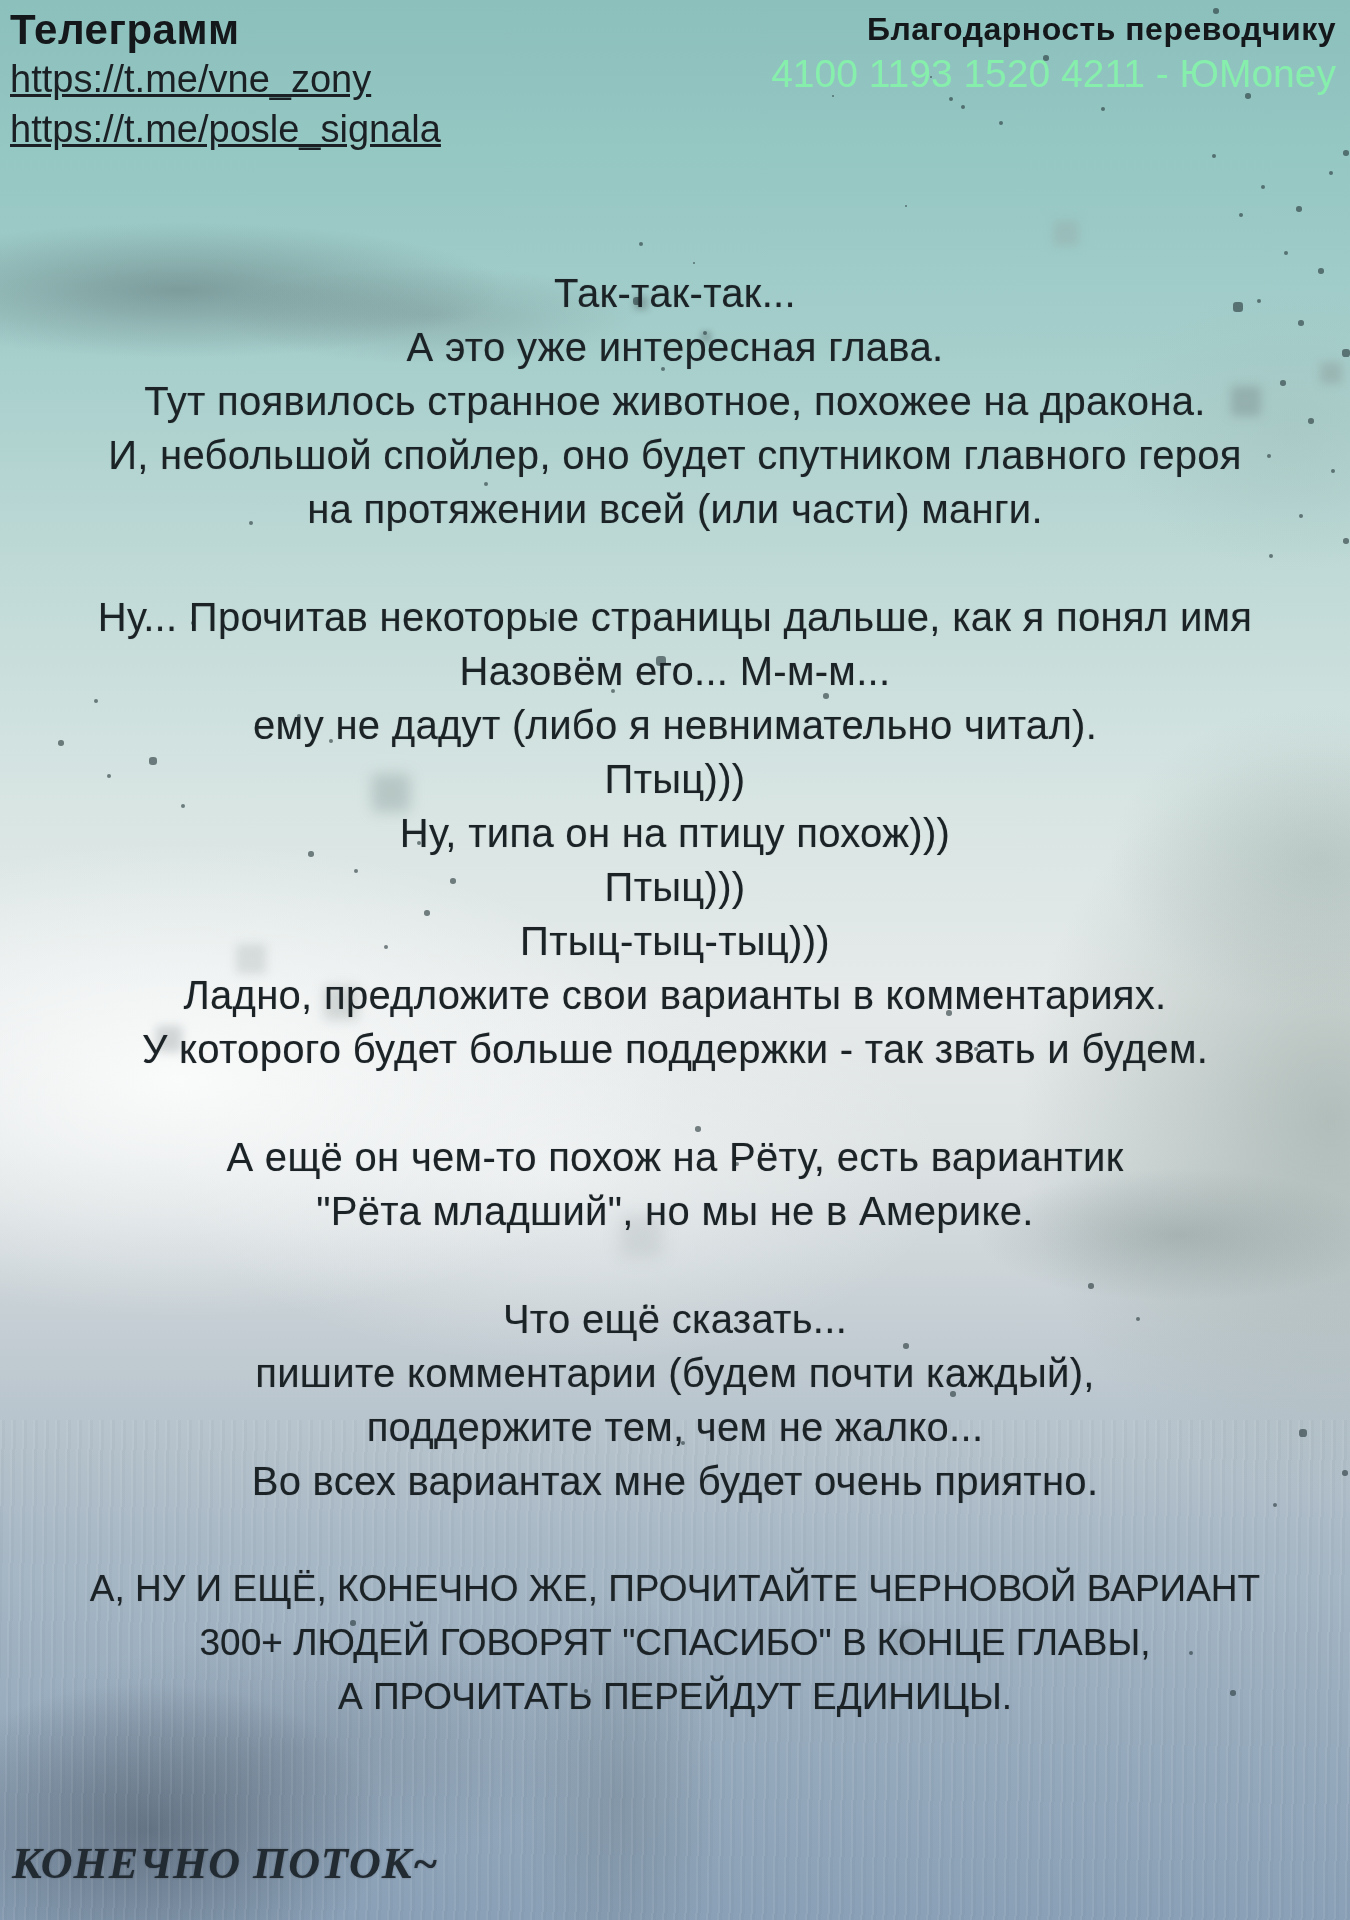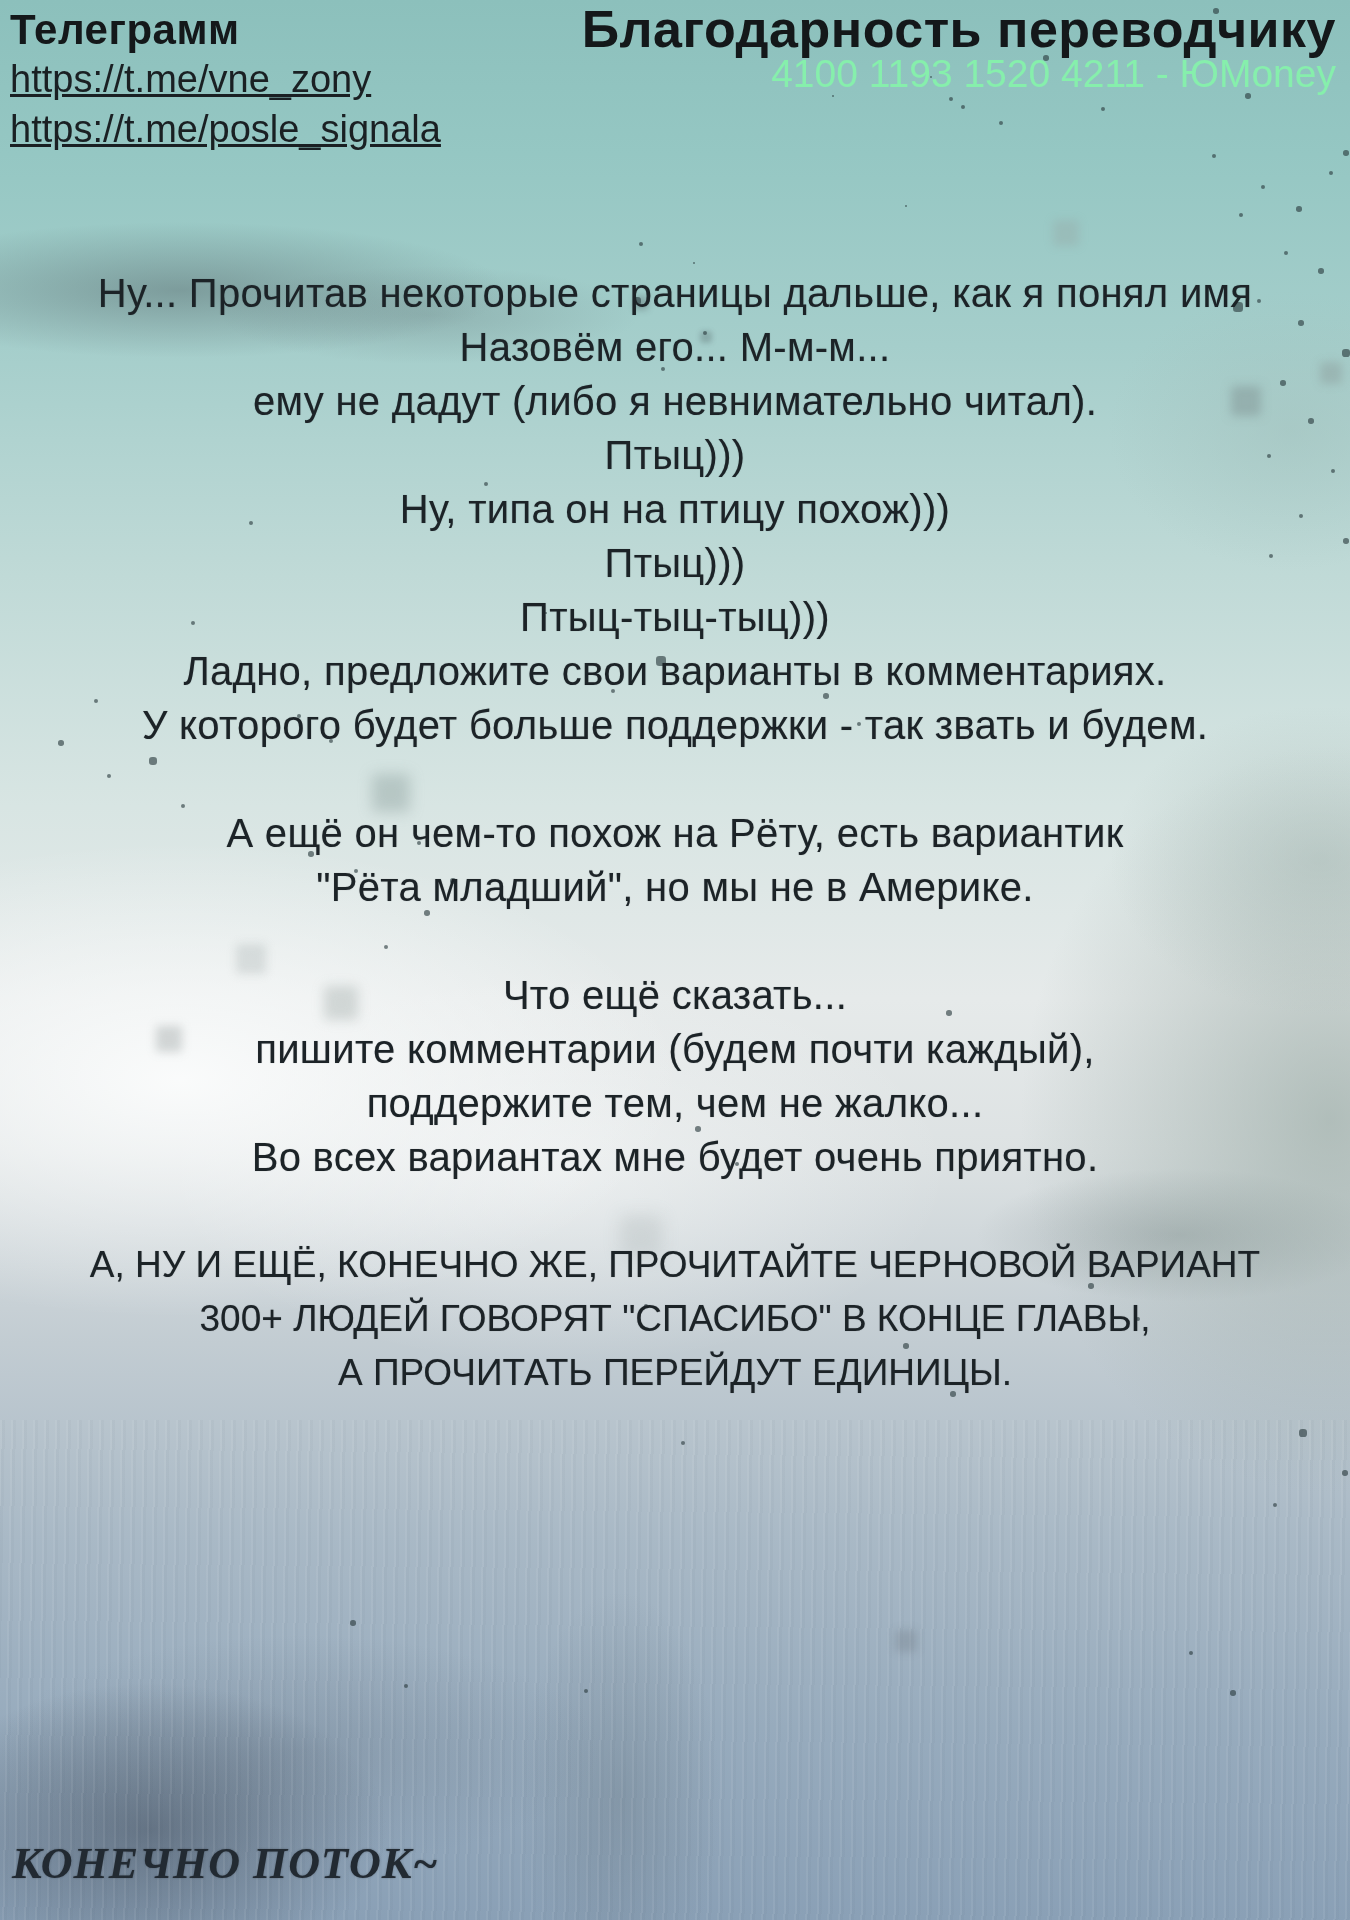--- a/index.html
+++ b/index.html
@@ -95,21 +95,21 @@
   }
   
   .header {
     position: absolute; top: 6px; left: 10px; right: 14px;
     display: flex; justify-content: space-between; align-items: flex-start;
   }
   .hdr-left { text-align: left; }
   .hdr-right { text-align: right; }
   .hdr-label { font-weight: bold; font-size: 42px; line-height: 48px; color: #14181a; letter-spacing: 0.5px; }
   .hdr-url   { font-size: 38px; line-height: 50px; color: #1a2023; text-decoration: underline; }
-  .hdr-title { font-weight: bold; font-size: 52px; line-height: 46px; color: #14181a; letter-spacing: 0.5px; }
+  .hdr-title { font-weight: bold; font-size: 32px; line-height: 46px; color: #14181a; letter-spacing: 0.5px; }
   .hdr-sub   { font-size: 39px; line-height: 44px; color: #86efac; }
   
   .note {
     position: absolute; top: 266px; left: 0; right: 0;
     text-align: center;
   }
   .paragraph { margin-bottom: 54px; }
   .note-line {
     font-size: 40px; line-height: 54px; letter-spacing: 0.3px;
     color: #1c2327;
@@ -146,20 +146,27 @@
       <div class="hdr-url">https://t.me/posle_signala</div>
     </div>
     <div class="hdr-right">
       <div class="hdr-title">Благодарность переводчику</div>
       <div class="hdr-sub">4100 1193 1520 4211 - ЮMoney</div>
     </div>
   </div>
 
   <div class="note">
       <div class="paragraph">
+        <div class="note-line">Так-так-так...</div>
+        <div class="note-line">А это уже интересная глава.</div>
+        <div class="note-line">Тут появилось странное животное, похожее на дракона.</div>
+        <div class="note-line">И, небольшой спойлер, оно будет спутником главного героя</div>
+        <div class="note-line">на протяжении всей (или части) манги.</div>
+      </div>
+      <div class="paragraph">
         <div class="note-line">Ну... Прочитав некоторые страницы дальше, как я понял имя</div>
         <div class="note-line">Назовём его... М-м-м...</div>
         <div class="note-line">ему не дадут (либо я невнимательно читал).</div>
         <div class="note-line">Птыц)))</div>
         <div class="note-line">Ну, типа он на птицу похож)))</div>
         <div class="note-line">Птыц)))</div>
         <div class="note-line">Птыц-тыц-тыц)))</div>
         <div class="note-line">Ладно, предложите свои варианты в комментариях.</div>
         <div class="note-line">У которого будет больше поддержки - так звать и будем.</div>
       </div>

